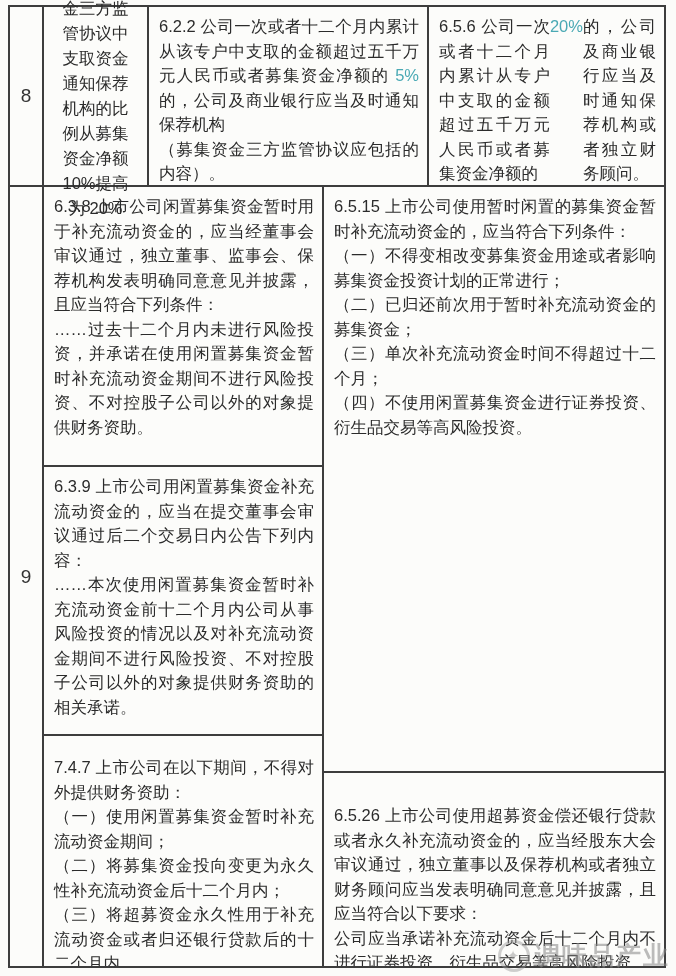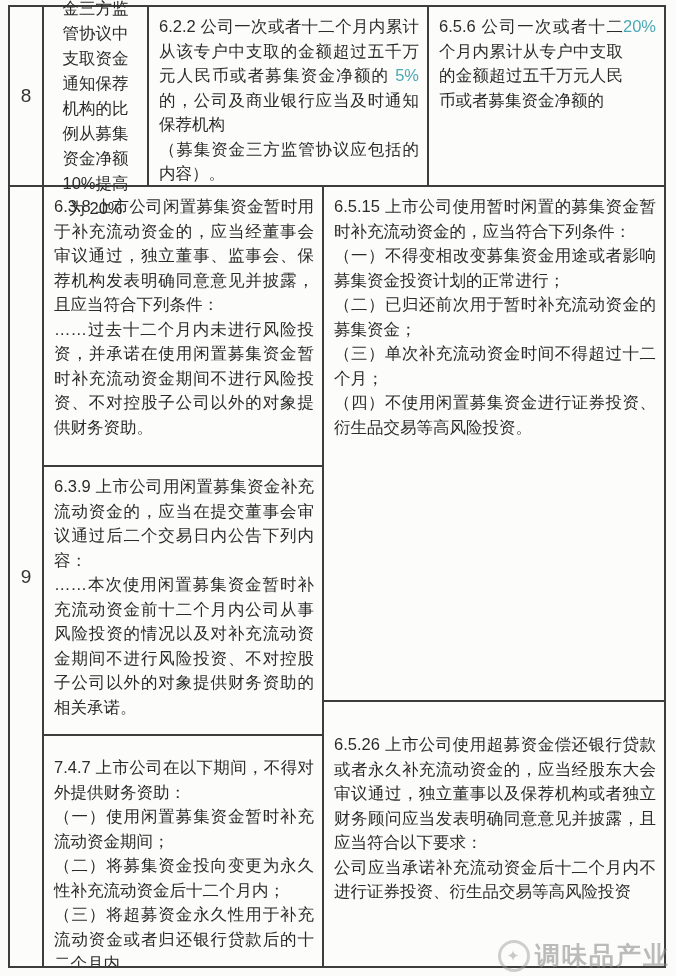--- a/index.html
+++ b/index.html
@@ -51,21 +51,21 @@
     font-size:16.5px;line-height:24.5px;
     white-space:pre-line;
     text-align:justify;
     box-sizing:border-box;
     overflow:hidden;
   }
   .v-center{display:flex;justify-content:center;}
   .mid-c1{height:280px;flex:none;border-bottom:2px solid #3d3d3d;}
   .mid-c2{height:269px;flex:none;border-bottom:2px solid #3d3d3d;}
   .mid-c3{flex:1;margin-top:12px;}
-  .right-c1{height:515px;flex:none;border-bottom:2px solid #3d3d3d;}
+  .right-c1{height:586px;flex:none;border-bottom:2px solid #3d3d3d;}
   .right-c2{flex:1;margin-top:23px;}
   .accent{color:#4aa9b4;}
   .watermark{
     position:absolute;right:6px;bottom:4px;
     display:flex;align-items:center;gap:5px;
     color:rgba(140,140,140,0.58);
     font-size:25px;font-weight:bold;letter-spacing:2px;
     pointer-events:none;
   }
   .wm-icon{
@@ -86,21 +86,21 @@
       <span>8</span>
     </div>
     <div class="col-desc">
       <span>将募集资金三方监管协议中支取资金通知保荐机构的比例从募集资金净额 10%提高为 20%</span>
     </div>
     <div class="col-mid">
       <div class="cell"><span>6.2.2 公司一次或者十二个月内累计从该专户中支取的金额超过五千万元人民币或者募集资金净额的 </span><span class="accent">5%</span><span>的，公司及商业银行应当及时通知保荐机构
 （募集资金三方监管协议应包括的内容）。</span></div>
     </div>
     <div class="col-right">
-      <div class="cell v-center"><span>6.5.6 公司一次或者十二个月内累计从专户中支取的金额超过五千万元人民币或者募集资金净额的 </span><span class="accent">20%</span></div>
+      <div class="cell v-center"><span>6.5.6 公司一次或者十二个月内累计从专户中支取的金额超过五千万元人民币或者募集资金净额的 </span><span class="accent">20%</span><span>的，公司及商业银行应当及时通知保荐机构或者独立财务顾问。</span></div>
     </div>
   </div>
 
   <div class="t-row row-9">
     <div class="col-num">
       <span>9</span>
     </div>
     <div class="col-mid">
       <div class="cell mid-c1">6.3.8 上市公司闲置募集资金暂时用于补充流动资金的，应当经董事会审议通过，独立董事、监事会、保荐机构发表明确同意意见并披露，且应当符合下列条件：
 ……过去十二个月内未进行风险投资，并承诺在使用闲置募集资金暂时补充流动资金期间不进行风险投资、不对控股子公司以外的对象提供财务资助。</div>

